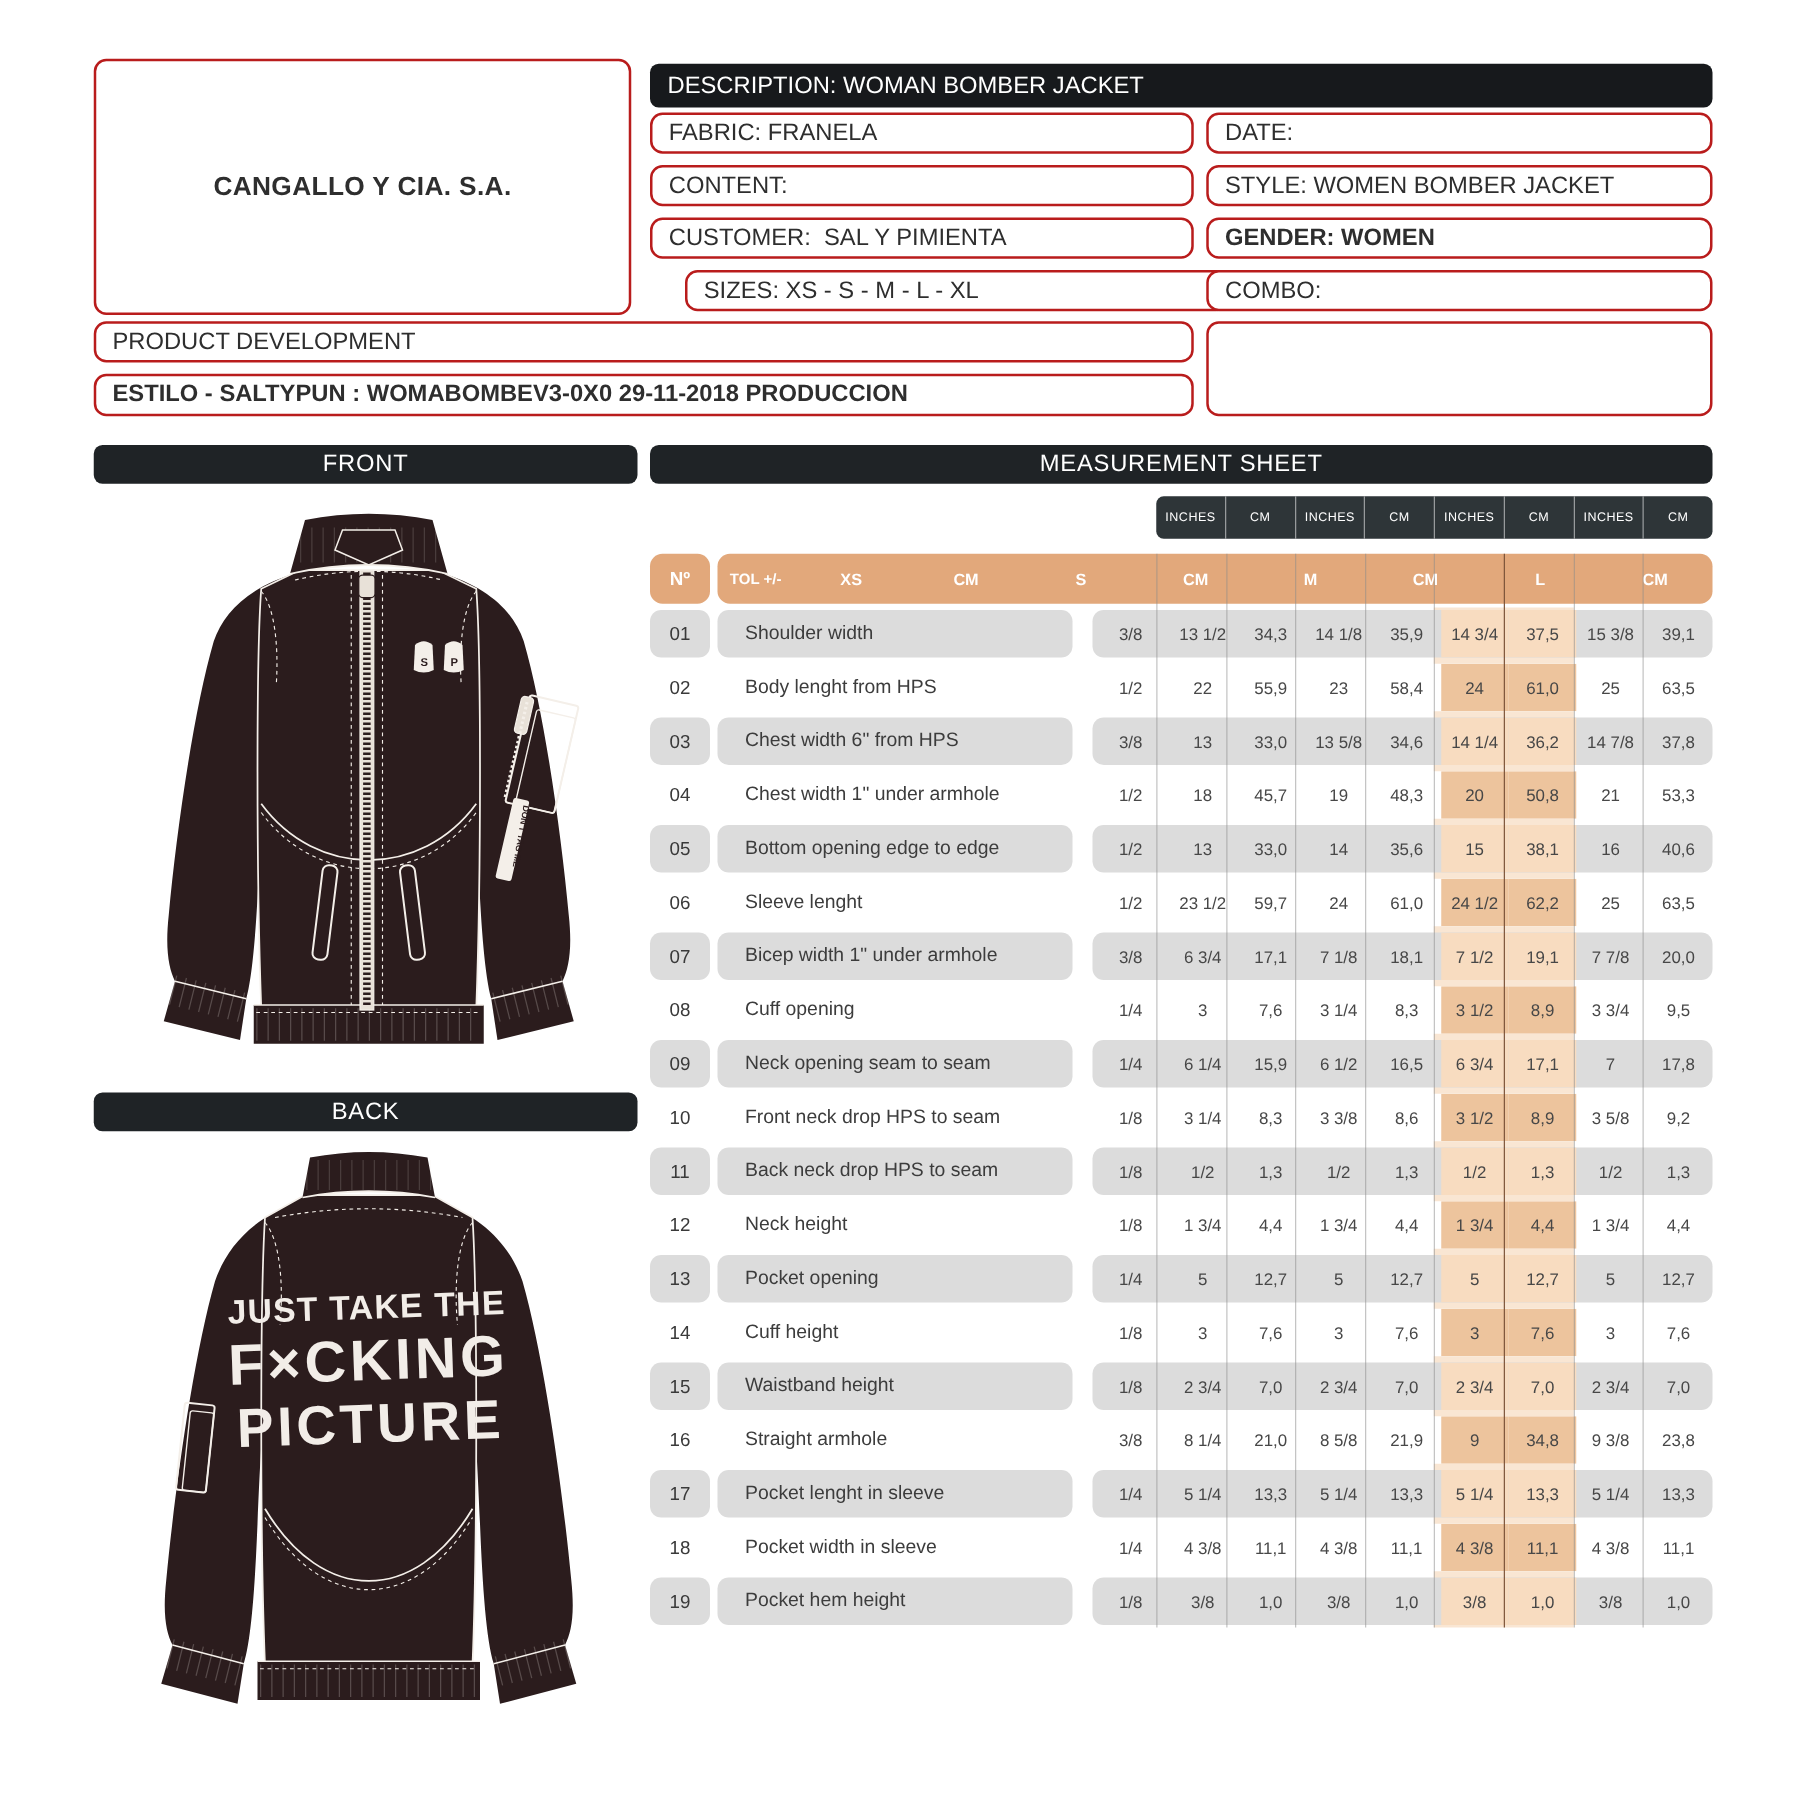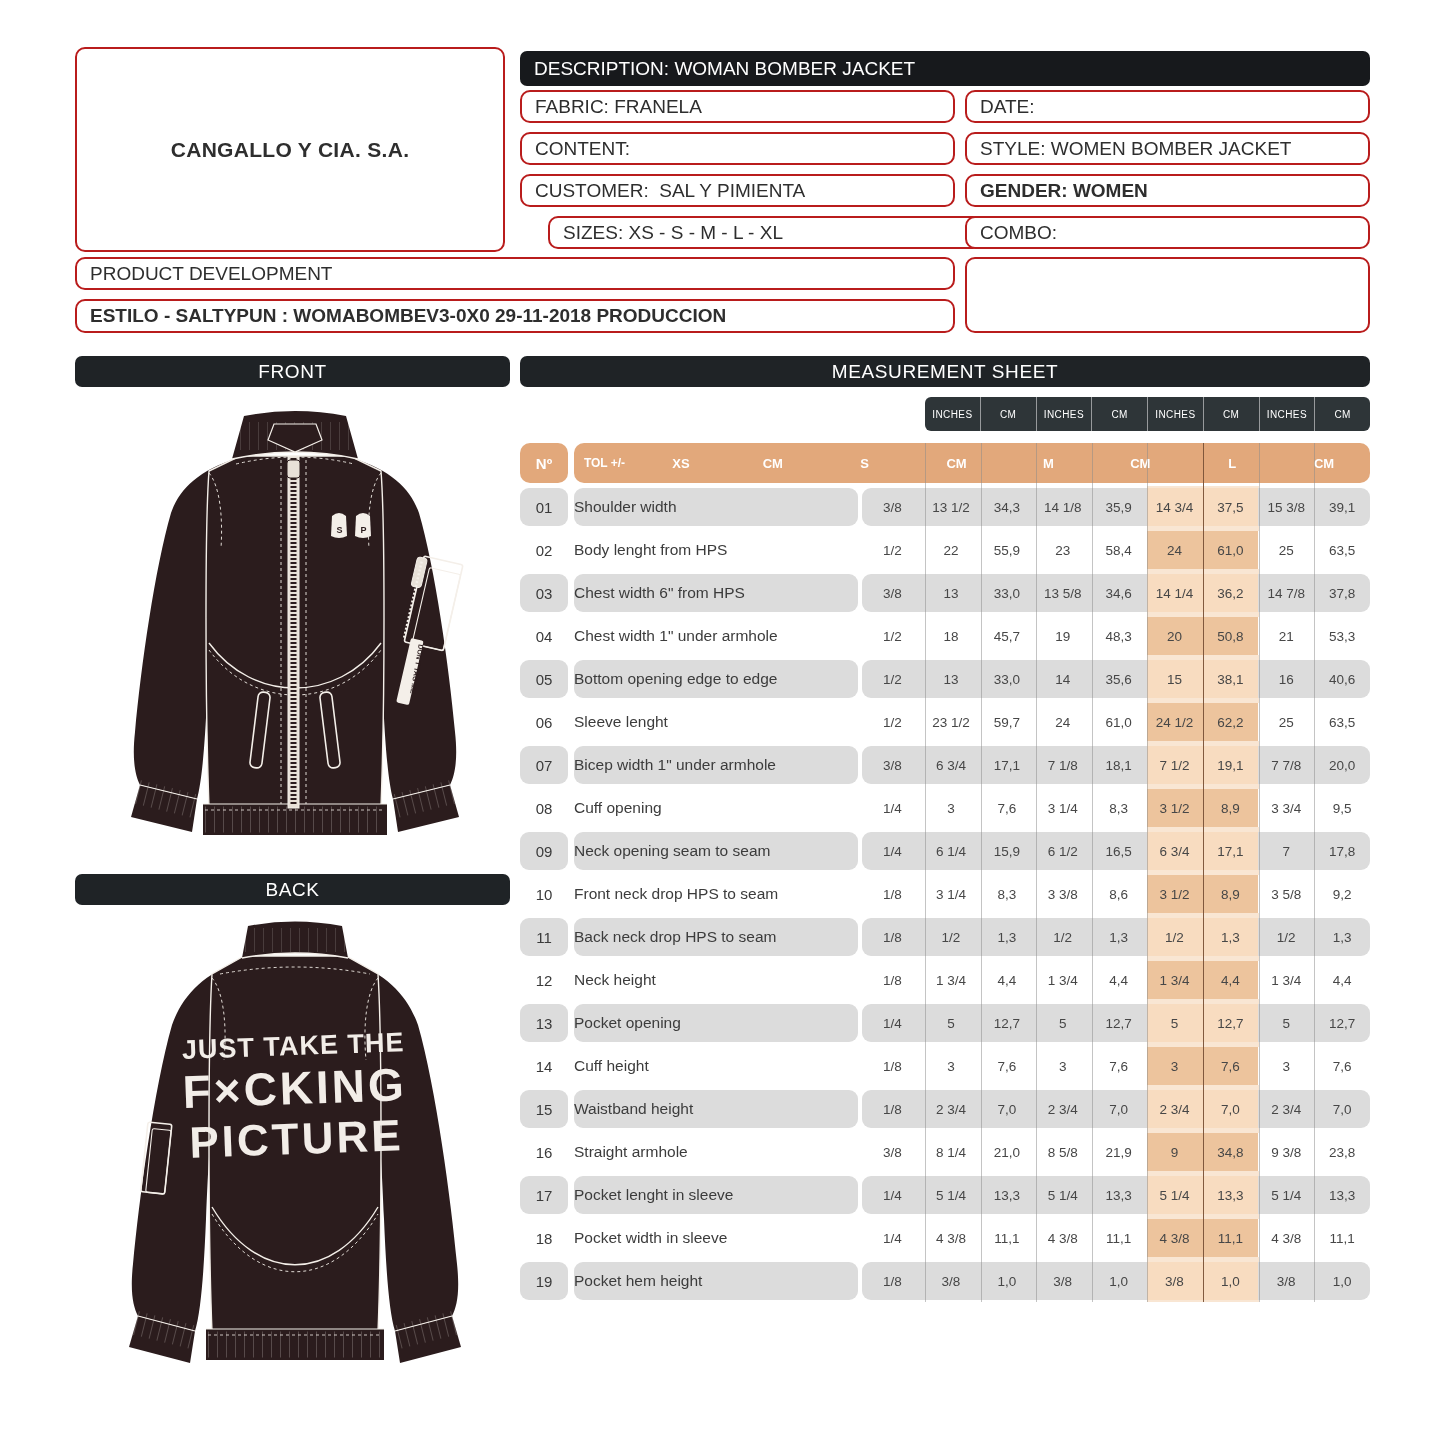--- a/index.html
+++ b/index.html
@@ -54,23 +54,23 @@
   }
   .hdr-cell.tol{flex:0 0 61px;font-size:12px;}
   #rows{position:absolute;left:0;top:91px;width:850px;z-index:1;}
   .trow{display:flex;height:38px;margin-bottom:5px;position:relative;}
   .trow .num{
     width:48px;border-radius:9px;display:flex;align-items:center;justify-content:center;
     font-size:15px;color:#3a3a3a;
   }
   .trow .desc{
     width:284px;margin-left:6px;border-radius:9px;display:flex;align-items:center;
-    font-size:15.5px;color:#3c3c3c;box-sizing:border-box;
-  }
-  .trow .vals{margin-left:4px;flex:1;display:flex;border-radius:9px;overflow:hidden;}
+    padding-left:22px;font-size:15.5px;color:#3c3c3c;box-sizing:border-box;
+  }
+  .trow .vals{margin-left:16px;flex:1;display:flex;border-radius:9px;overflow:hidden;}
   .trow .val{
     flex:1;display:flex;align-items:center;justify-content:center;
     font-size:13.5px;color:#474747;
   }
   .trow .val.tol{flex:0 0 61px;}
   .trow.odd .num,.trow.odd .desc,.trow.odd .vals{background:#dcdcdc;}
   .trow.even .num,.trow.even .desc,.trow.even .vals{background:#ffffff;}
   .trow.odd .val.hl{background:#f8dcc0;}
   .trow.even .val.hl{background:#edc49d;}
   .hl-band{

